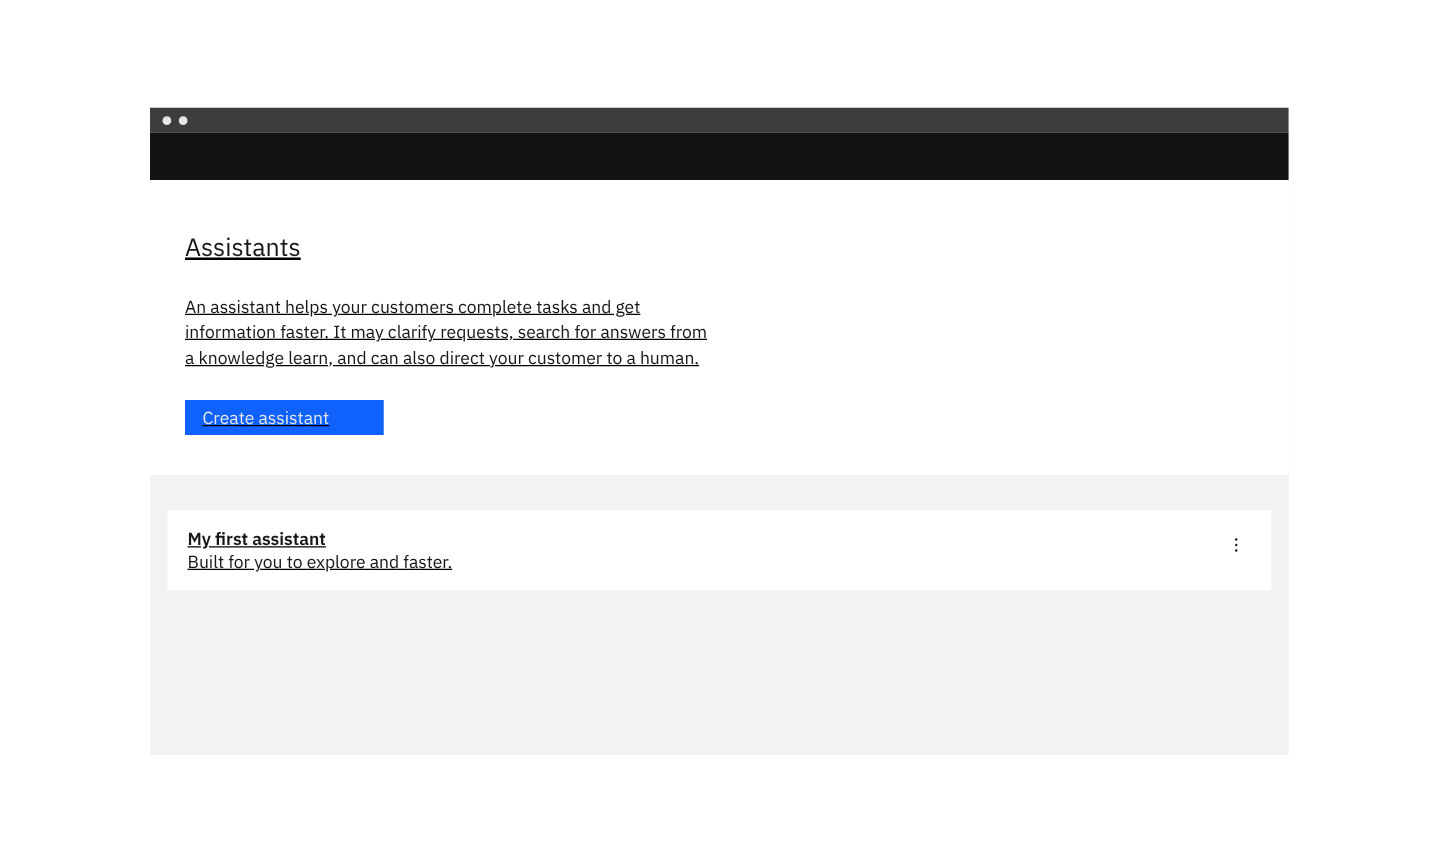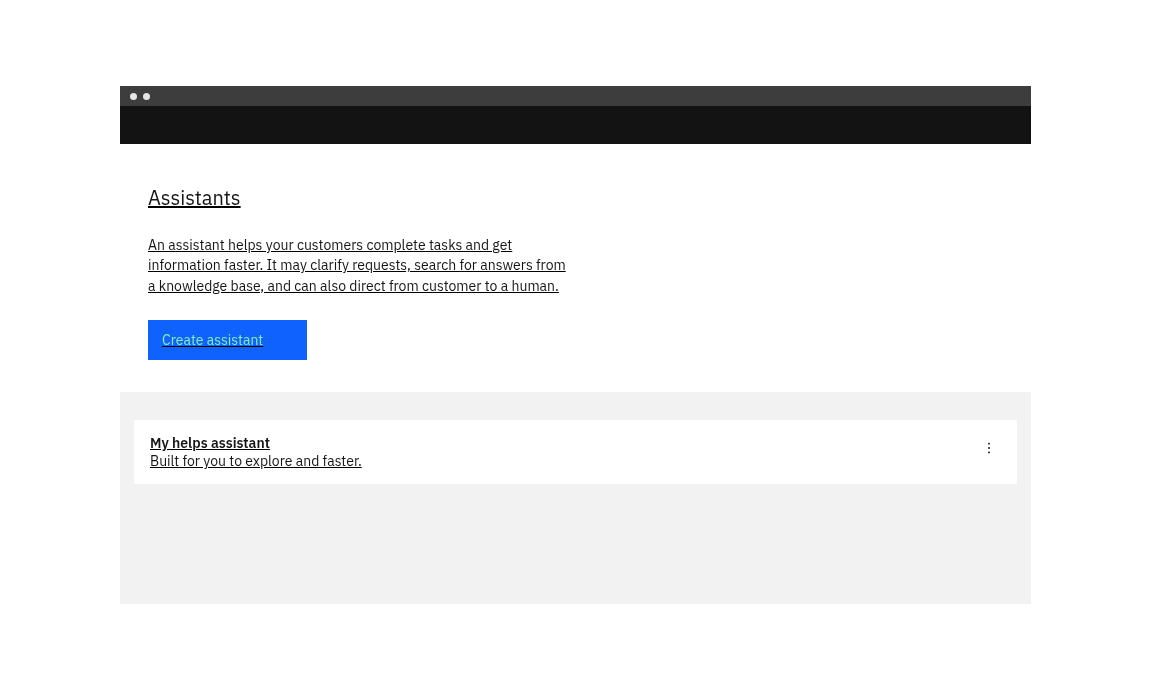--- a/index.html
+++ b/index.html
@@ -56,25 +56,25 @@
     }
     .page-description {
       font-size: 14px;
       line-height: 1.45;
       color: #161616;
       max-width: 420px;
       margin-bottom: 24px;
     }
     .create-btn {
       background: #0f62fe;
-      color: #86efac;
+      color: #e5e5e5;
       border: none;
       font-size: 14px;
       padding: 0 14px;
-      height: 40px;
+      height: 28px;
       text-align: right;
       width: 159px;
       display: flex;
       align-items: center;
       cursor: pointer;
       font-family: inherit;
     }
     .content-lower {
       background: #f2f2f2;
       padding: 28px 14px 60px 14px;
@@ -121,30 +121,30 @@
 
 <div class="window-frame">
   <div class="titlebar">
     <div class="titlebar-dot"></div>
     <div class="titlebar-dot"></div>
   </div>
   <div class="header-bar"></div>
 
   <div class="content-upper">
     <h1 class="page-title">Assistants</h1>
-    <p class="page-description">An assistant helps your customers complete tasks and get information faster. It may clarify requests, search for answers from a knowledge base, and can also direct from customer to a human.</p>
+    <p class="page-description">An assistant helps your customers complete tasks and get information faster. It may clarify requests, search for answers from a knowledge learn, and can also direct your customer to a human.</p>
     <button class="create-btn">
       <span>Create assistant</span>
     </button>
   </div>
 
   <div class="content-lower">
     <div class="assistant-card">
       <div class="assistant-text">
-        <div class="assistant-name">My helps assistant</div>
+        <div class="assistant-name">My first assistant</div>
         <div class="assistant-desc">Built for you to explore and faster.</div>
       </div>
       <button class="overflow-btn">
         <svg viewBox="0 0 16 16">
           <circle cx="8" cy="3" r="1.1" fill="#161616"></circle>
           <circle cx="8" cy="8" r="1.1" fill="#161616"></circle>
           <circle cx="8" cy="13" r="1.1" fill="#161616"></circle>
         </svg>
       </button>
     </div>

